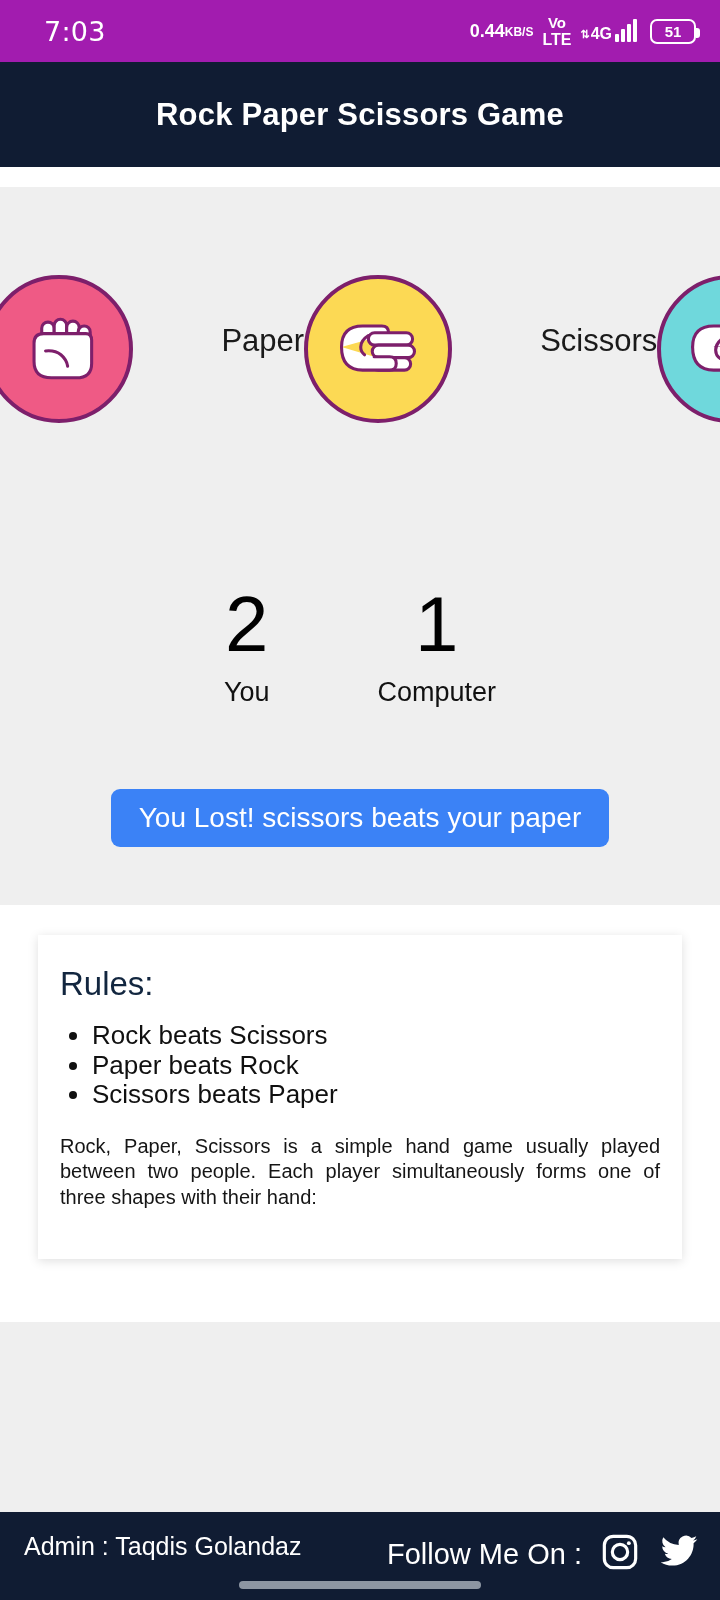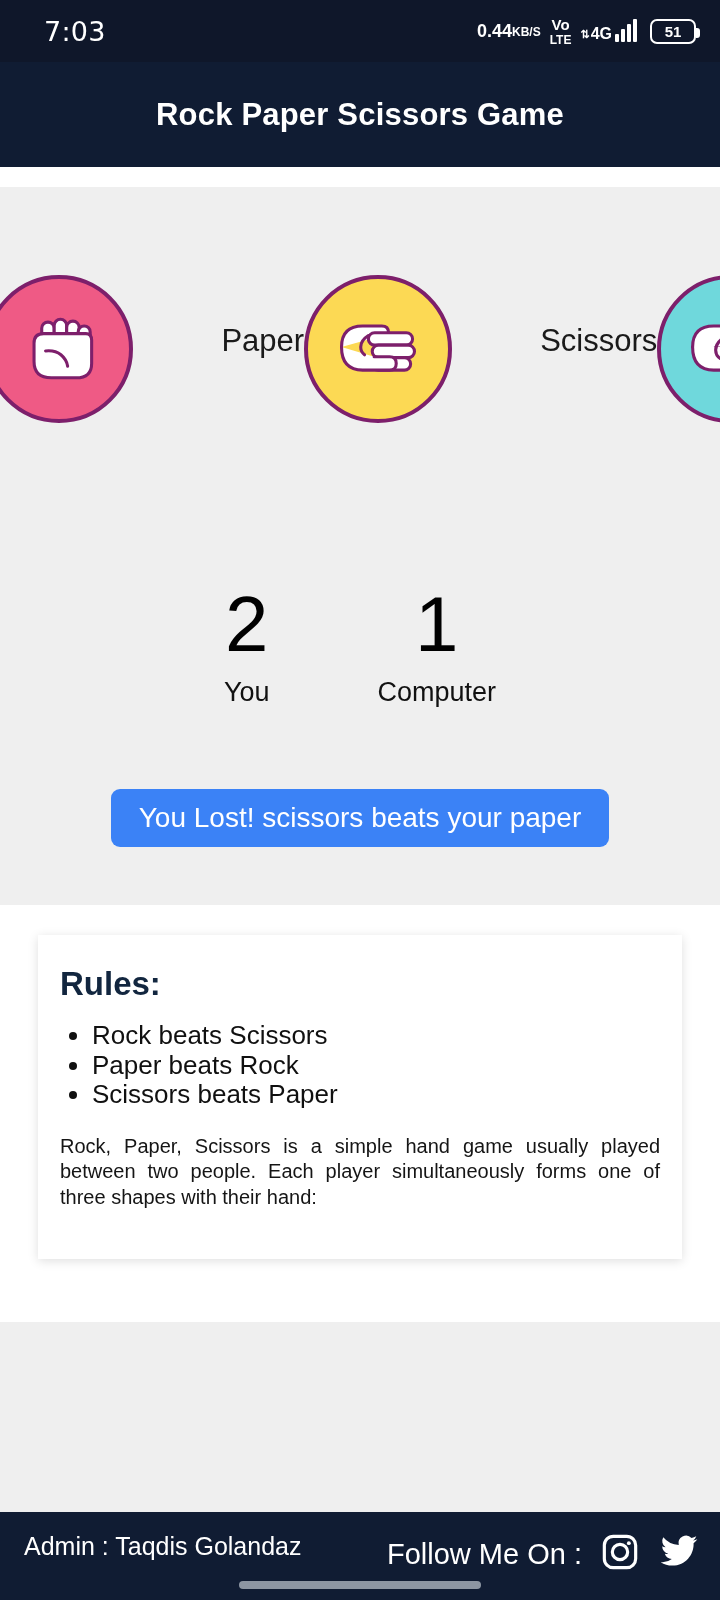--- a/index.html
+++ b/index.html
@@ -18,21 +18,21 @@
     height: 1600px;
     background: #ffffff;
   }
 
   
   .statusbar {
     position: absolute;
     top: 0; left: 0;
     width: 720px;
     height: 62px;
-    background: #0f172a;
+    background: #a21caf;
     display: flex;
     align-items: center;
     justify-content: space-between;
     padding: 0 24px 0 44px;
     color: #ffffff;
   }
   .sb-clock {
     font-size: 27px;
     letter-spacing: 0.3px;
     font-family: "DejaVu Sans", sans-serif;
@@ -54,21 +54,21 @@
   .sb-netspeed .u { font-size: 12px; margin-top: 2px; }
 
   .sb-volte {
     display: flex;
     flex-direction: column;
     align-items: center;
     line-height: 1;
     font-weight: bold;
   }
   .sb-volte .v { font-size: 15px; }
-  .sb-volte .u { font-size: 12px; margin-top: 2px; }
+  .sb-volte .u { font-size: 16px; margin-top: 2px; }
 
   .sb-net {
     display: flex;
     align-items: flex-end;
     gap: 2px;
   }
   .sb-4g {
     display: flex;
     align-items: center;
     font-size: 16px;
@@ -241,21 +241,21 @@
     position: absolute;
     top: 30px;
     left: 38px;
     width: 644px;
     background: #ffffff;
     box-shadow: 0 2px 10px rgba(0,0,0,0.13);
     padding: 30px 22px 48px 22px;
   }
   .rules-title {
     font-size: 33px;
-    font-weight: bold;
+    font-weight: normal;
     color: #12263f;
     margin-bottom: 18px;
   }
   .rules-list {
     list-style: disc;
     margin: 0 0 24px 32px;
     padding: 0;
   }
   .rules-list li {
     font-size: 26px;

